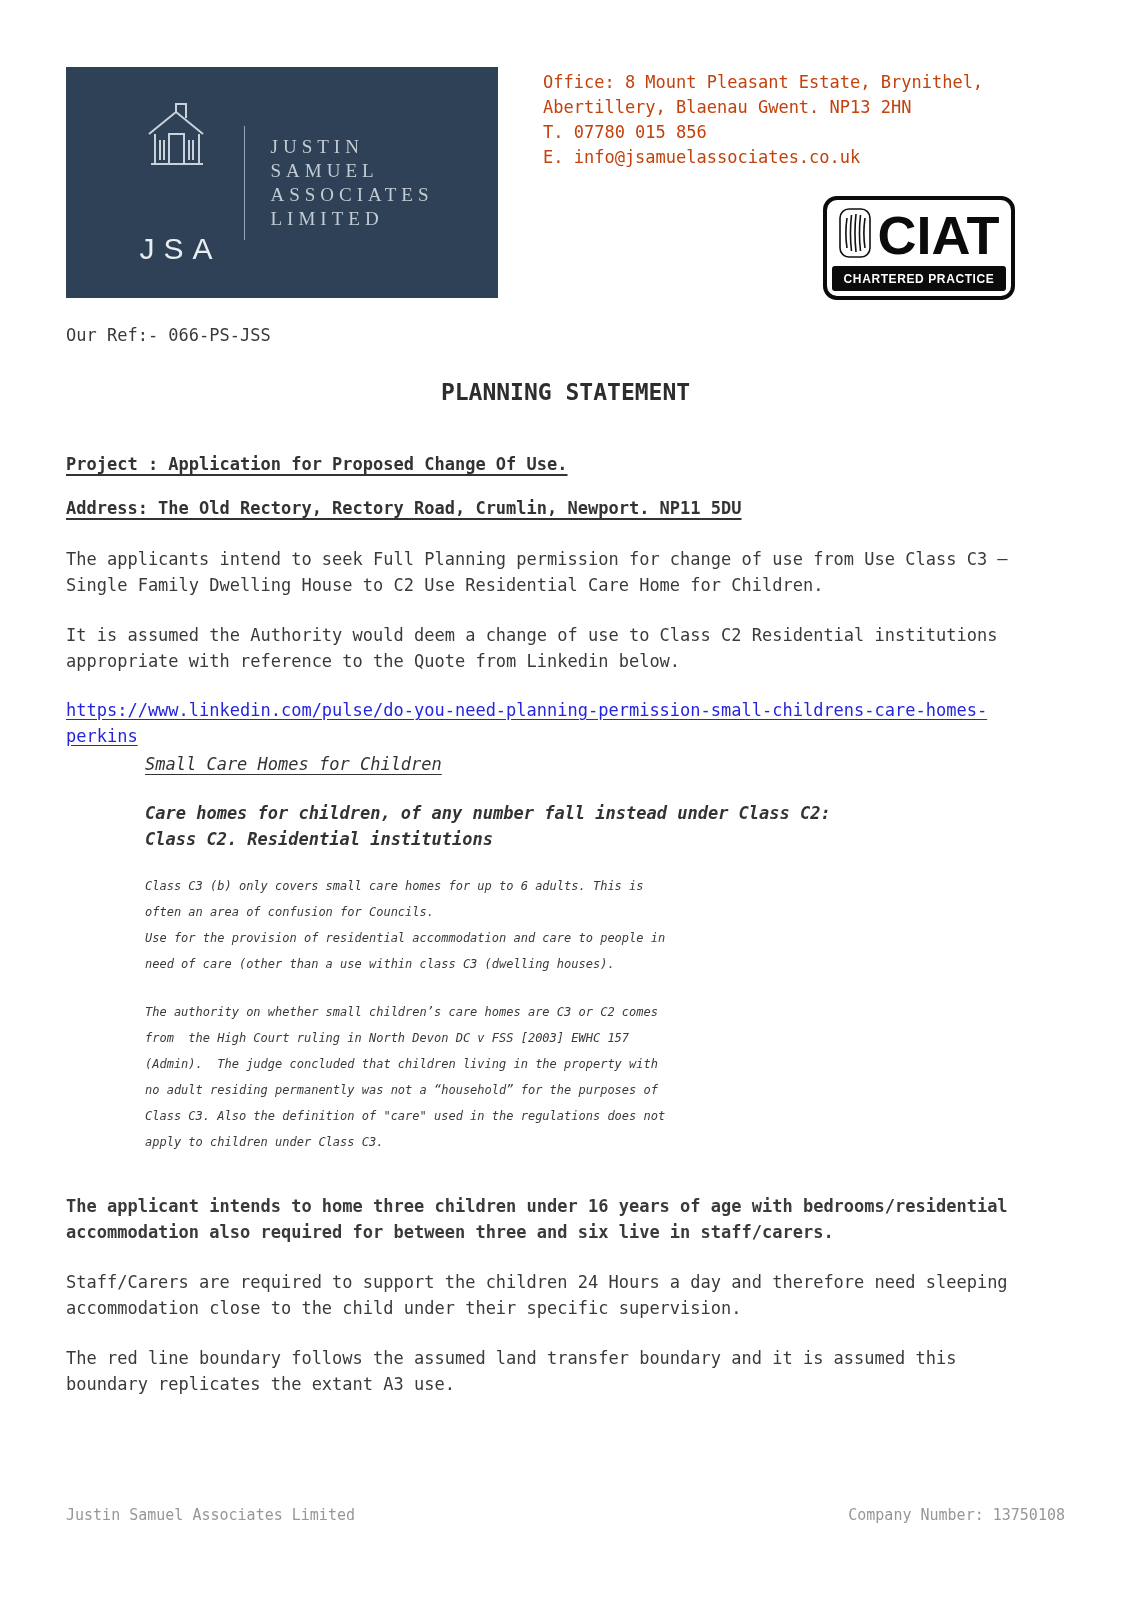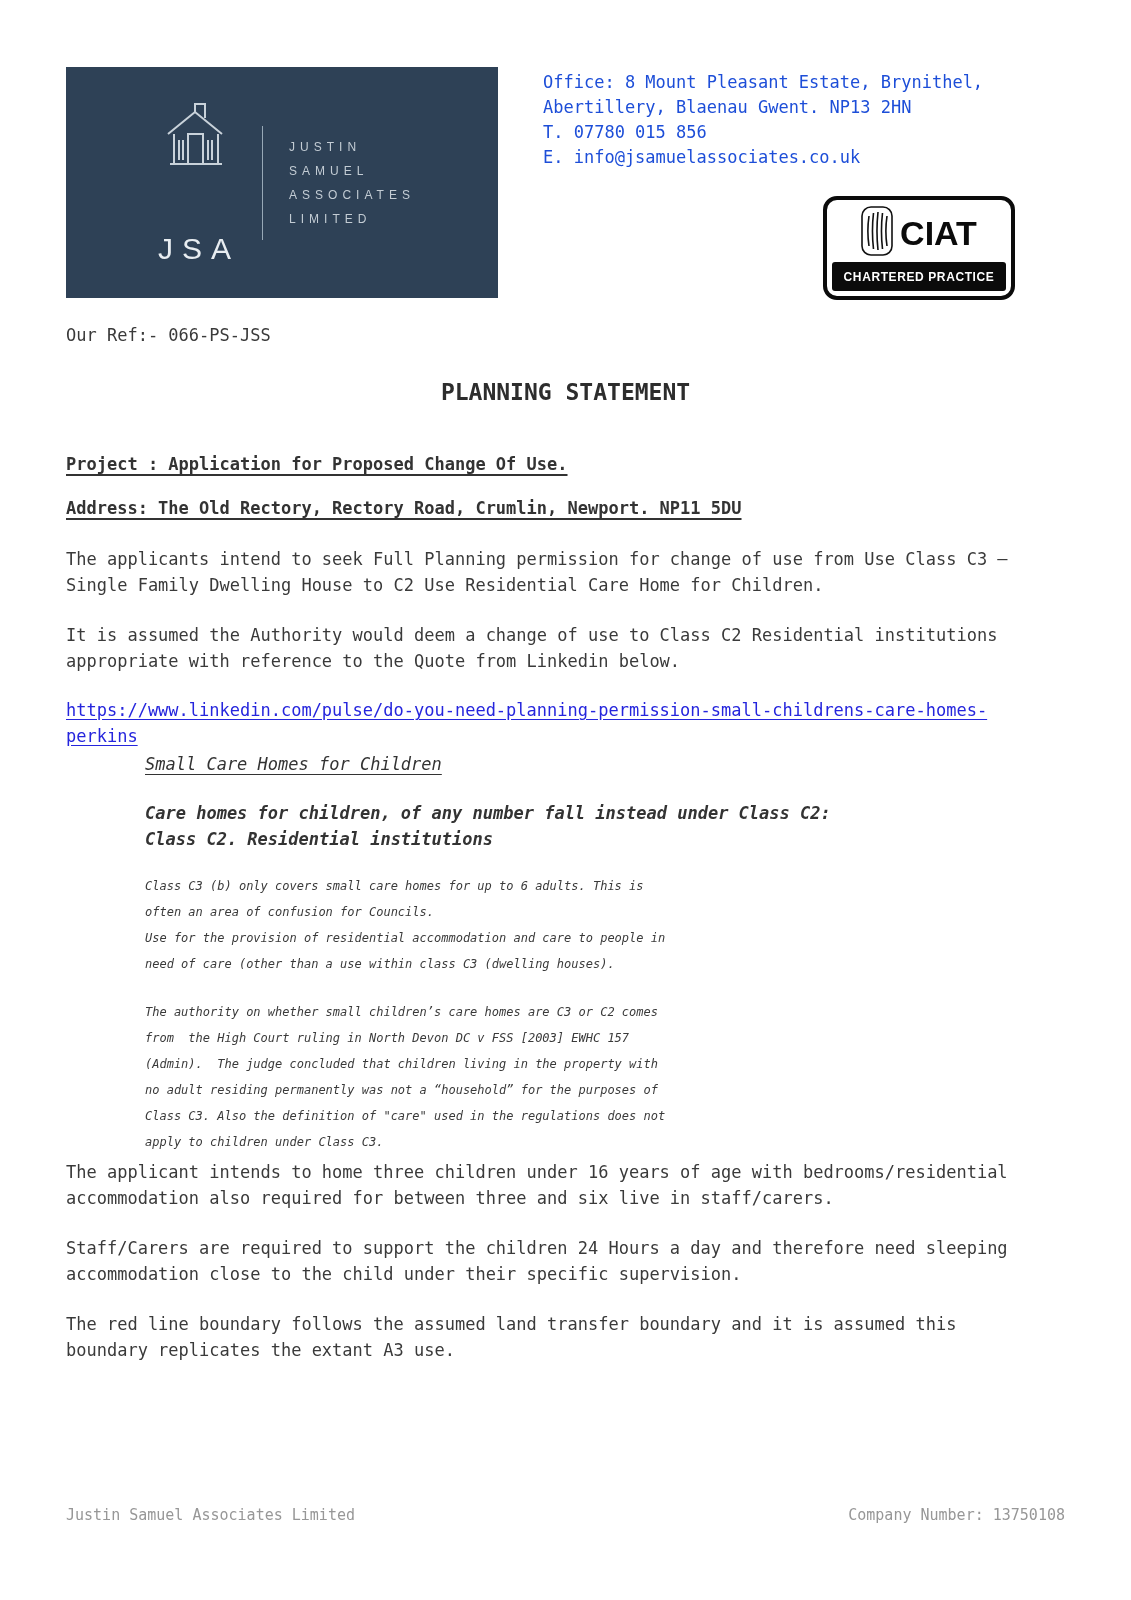--- a/index.html
+++ b/index.html
@@ -17,38 +17,38 @@
     position:absolute; left:66px; top:67px; width:432px; height:231px;
     background:#2e4156; display:flex; align-items:center; justify-content:center;
   }
   .logo-left { display:flex; flex-direction:column; align-items:center;gap:44px; }
   .logo-jsa {
     font-family:"Liberation Sans",sans-serif; font-size:30px; font-weight:400;
     letter-spacing:9px; text-indent:9px; color:#e8edf1; margin-top:10px;
   }
   .logo-divider { width:1px; height:114px; background:#97a8b6; margin:0 26px 0 22px; }
   .logo-words {
-    font-family:Liberation Sans, sans-serif; font-size:12px; letter-spacing:5px;
+    font-family:Liberation Serif, serif; font-size:19px; letter-spacing:5px;
     color:#c3ccd4; line-height:24px;
   }
 
   .contact {
     position:absolute; left:543px; top:70px;
-    font-size:17px; line-height:25px; color:#1d4ed8;
+    font-size:17px; line-height:25px; color:#c2410c;
   }
   .contact > div { white-space:pre-wrap; }
 
   .ciat {
     position:absolute; left:823px; top:196px; width:192px; height:104px;
     border:4px solid #0b0b0b; border-radius:14px; background:#fff;
     padding:4px 5px 5px 5px; display:flex; flex-direction:column;
   }
   .ciat-top { flex:1; display:flex; align-items:center; justify-content:center; gap:7px; }
   .ciat-name {
-    font-family:"Liberation Sans",sans-serif; font-weight:700; font-size:34px;
+    font-family:"Liberation Sans",sans-serif; font-weight:700; font-size:54px;
     color:#0b0b0b; letter-spacing:0;
   }
   .ciat-bar {
     height:29px; background:#0b0b0b; color:#ffffff; border-radius:3px;
     font-family:"Liberation Sans",sans-serif; font-size:12px; font-weight:700;
     letter-spacing:.6px; display:flex; align-items:center; justify-content:center;
   }
 
   
   .ref { margin:22px 0 0 66px; font-size:17px; line-height:27px; }
@@ -78,21 +78,21 @@
   .quote { margin-left:79px; }
   .q-heading {
     margin-top:2px; font-style:italic; font-size:17px; line-height:27px; color:#333333;
     text-decoration:underline; text-underline-offset:4px; white-space:pre-wrap;
   }
   .q-bold { margin-top:22px; font-style:italic; font-weight:700; font-size:17px; line-height:26px; white-space:pre-wrap; color:#333333; }
   .q-para { font-style:italic; font-size:12px; line-height:26px; white-space:pre-wrap; color:#3a3a3a; }
   .q-p1 { margin-top:21px; }
   .q-p2 { margin-top:22px; }
 
-  .b-applicant { margin-top:4px; }
+  .b-applicant { margin-top:38px;font-weight:bold; }
 
   
   .footer {
     position:absolute; left:66px; right:66px; top:1506px;
     display:flex; justify-content:space-between;
     font-size:15px; color:#979797;
   }
 </style>
 </head>
 <body>

